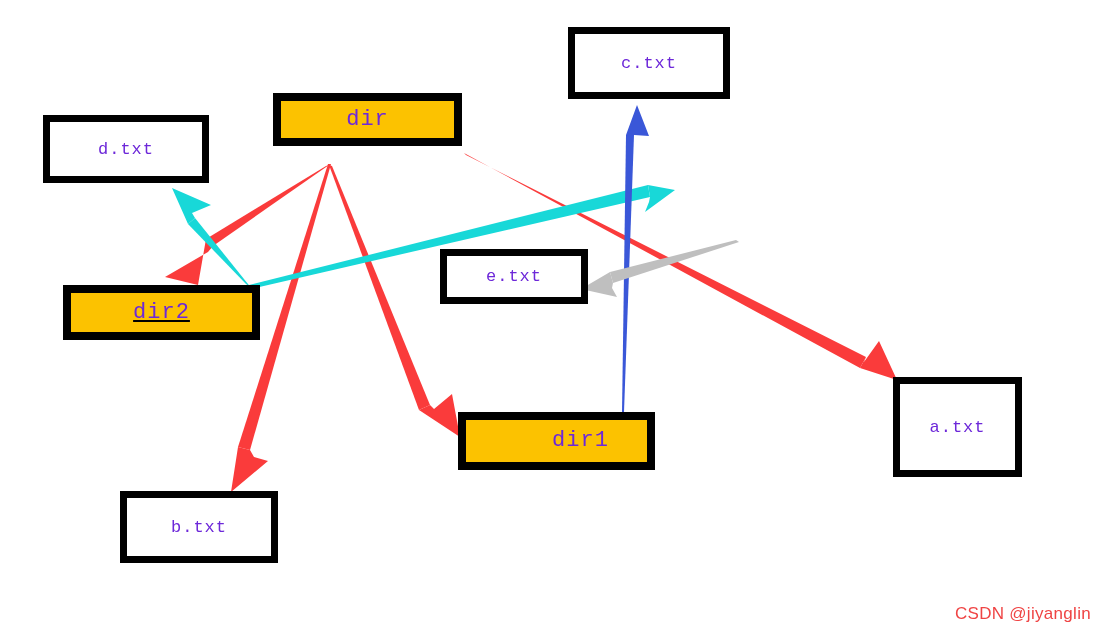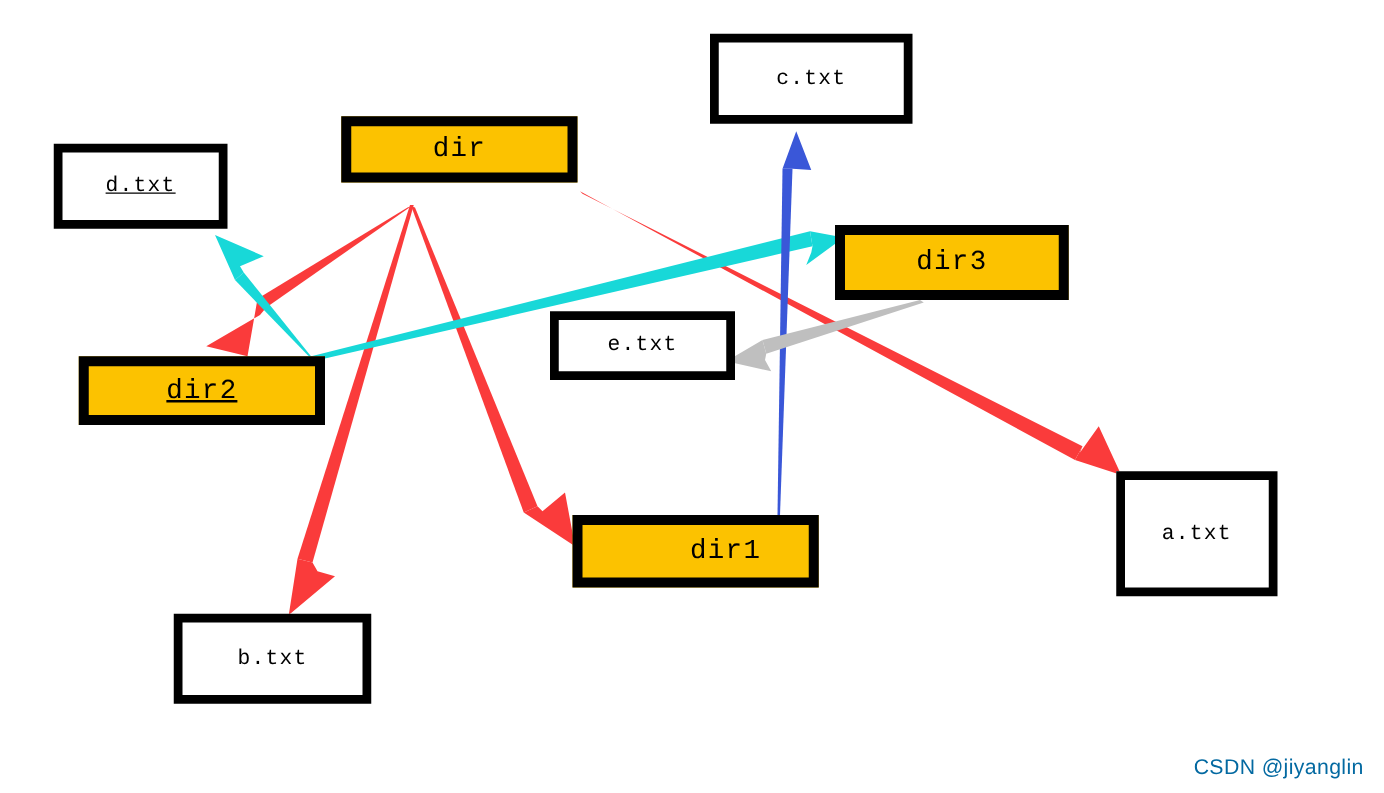--- a/index.html
+++ b/index.html
@@ -31,34 +31,34 @@
     background:#ffffff;
     border:7px solid #000000;
     z-index:5;
   }
   .node.dirnode{
     background:#FCC200;
     border-width:8px;
   }
   .node .label{
     font-family:"Liberation Mono","DejaVu Sans Mono",monospace;
-    color:#000000;
+    color:#6d28d9;
     letter-spacing:1px;
     white-space:nowrap;
     line-height:1;
   }
   .node.filenode .label{ font-size:17px; }
   .node.dirnode  .label{ font-size:22px; }
   .watermark{
     position:absolute;
     right:16px;
     bottom:10px;
     font-family:"Liberation Sans","DejaVu Sans",sans-serif;
     font-size:17px;
-    color:#0369a1;
+    color:#ef4444;
     letter-spacing:0.3px;
     z-index:8;
     user-select:none;
   }
 </style>
 </head>
 <body>
 
 <div id="canvas">
 
@@ -106,43 +106,40 @@
   </svg>
 
   <div class="node filenode" style="left:568px; top:27px; width:162px; height:72px;">
     <span class="label">c.txt</span>
   </div>
 
   <div class="node dirnode" style="left:273px; top:93px; width:189px; height:53px;">
     <span class="label">dir</span>
   </div>
 
-  <div class="node filenode" style="left:43px; top:115px; width:139px; height:68px;text-decoration:underline;">
+  <div class="node filenode" style="left:43px; top:115px; width:166px; height:68px;">
     <span class="label">d.txt</span>
   </div>
 
-  <div class="node dirnode" style="left:668px; top:180px; width:187px; height:60px;">
-    <span class="label">dir3</span>
-  </div>
 
   <div class="node filenode" style="left:440px; top:249px; width:148px; height:55px;text-align:right;">
     <span class="label">e.txt</span>
   </div>
 
   <div class="node dirnode" style="left:63px; top:285px; width:197px; height:55px;text-decoration:underline;">
     <span class="label">dir2</span>
   </div>
 
   <div class="node filenode" style="left:893px; top:377px; width:129px; height:100px;">
     <span class="label">a.txt</span>
   </div>
 
   <div class="node dirnode" style="left:458px; top:412px; width:197px; height:58px;padding-left:48px;">
     <span class="label">dir1</span>
   </div>
 
-  <div class="node filenode" style="left:120px; top:491px; width:158px; height:72px;margin-left:19px;">
+  <div class="node filenode" style="left:120px; top:491px; width:158px; height:72px;">
     <span class="label">b.txt</span>
   </div>
 
   <div class="watermark">CSDN @jiyanglin</div>
 
 </div>
 
 </body></html>

